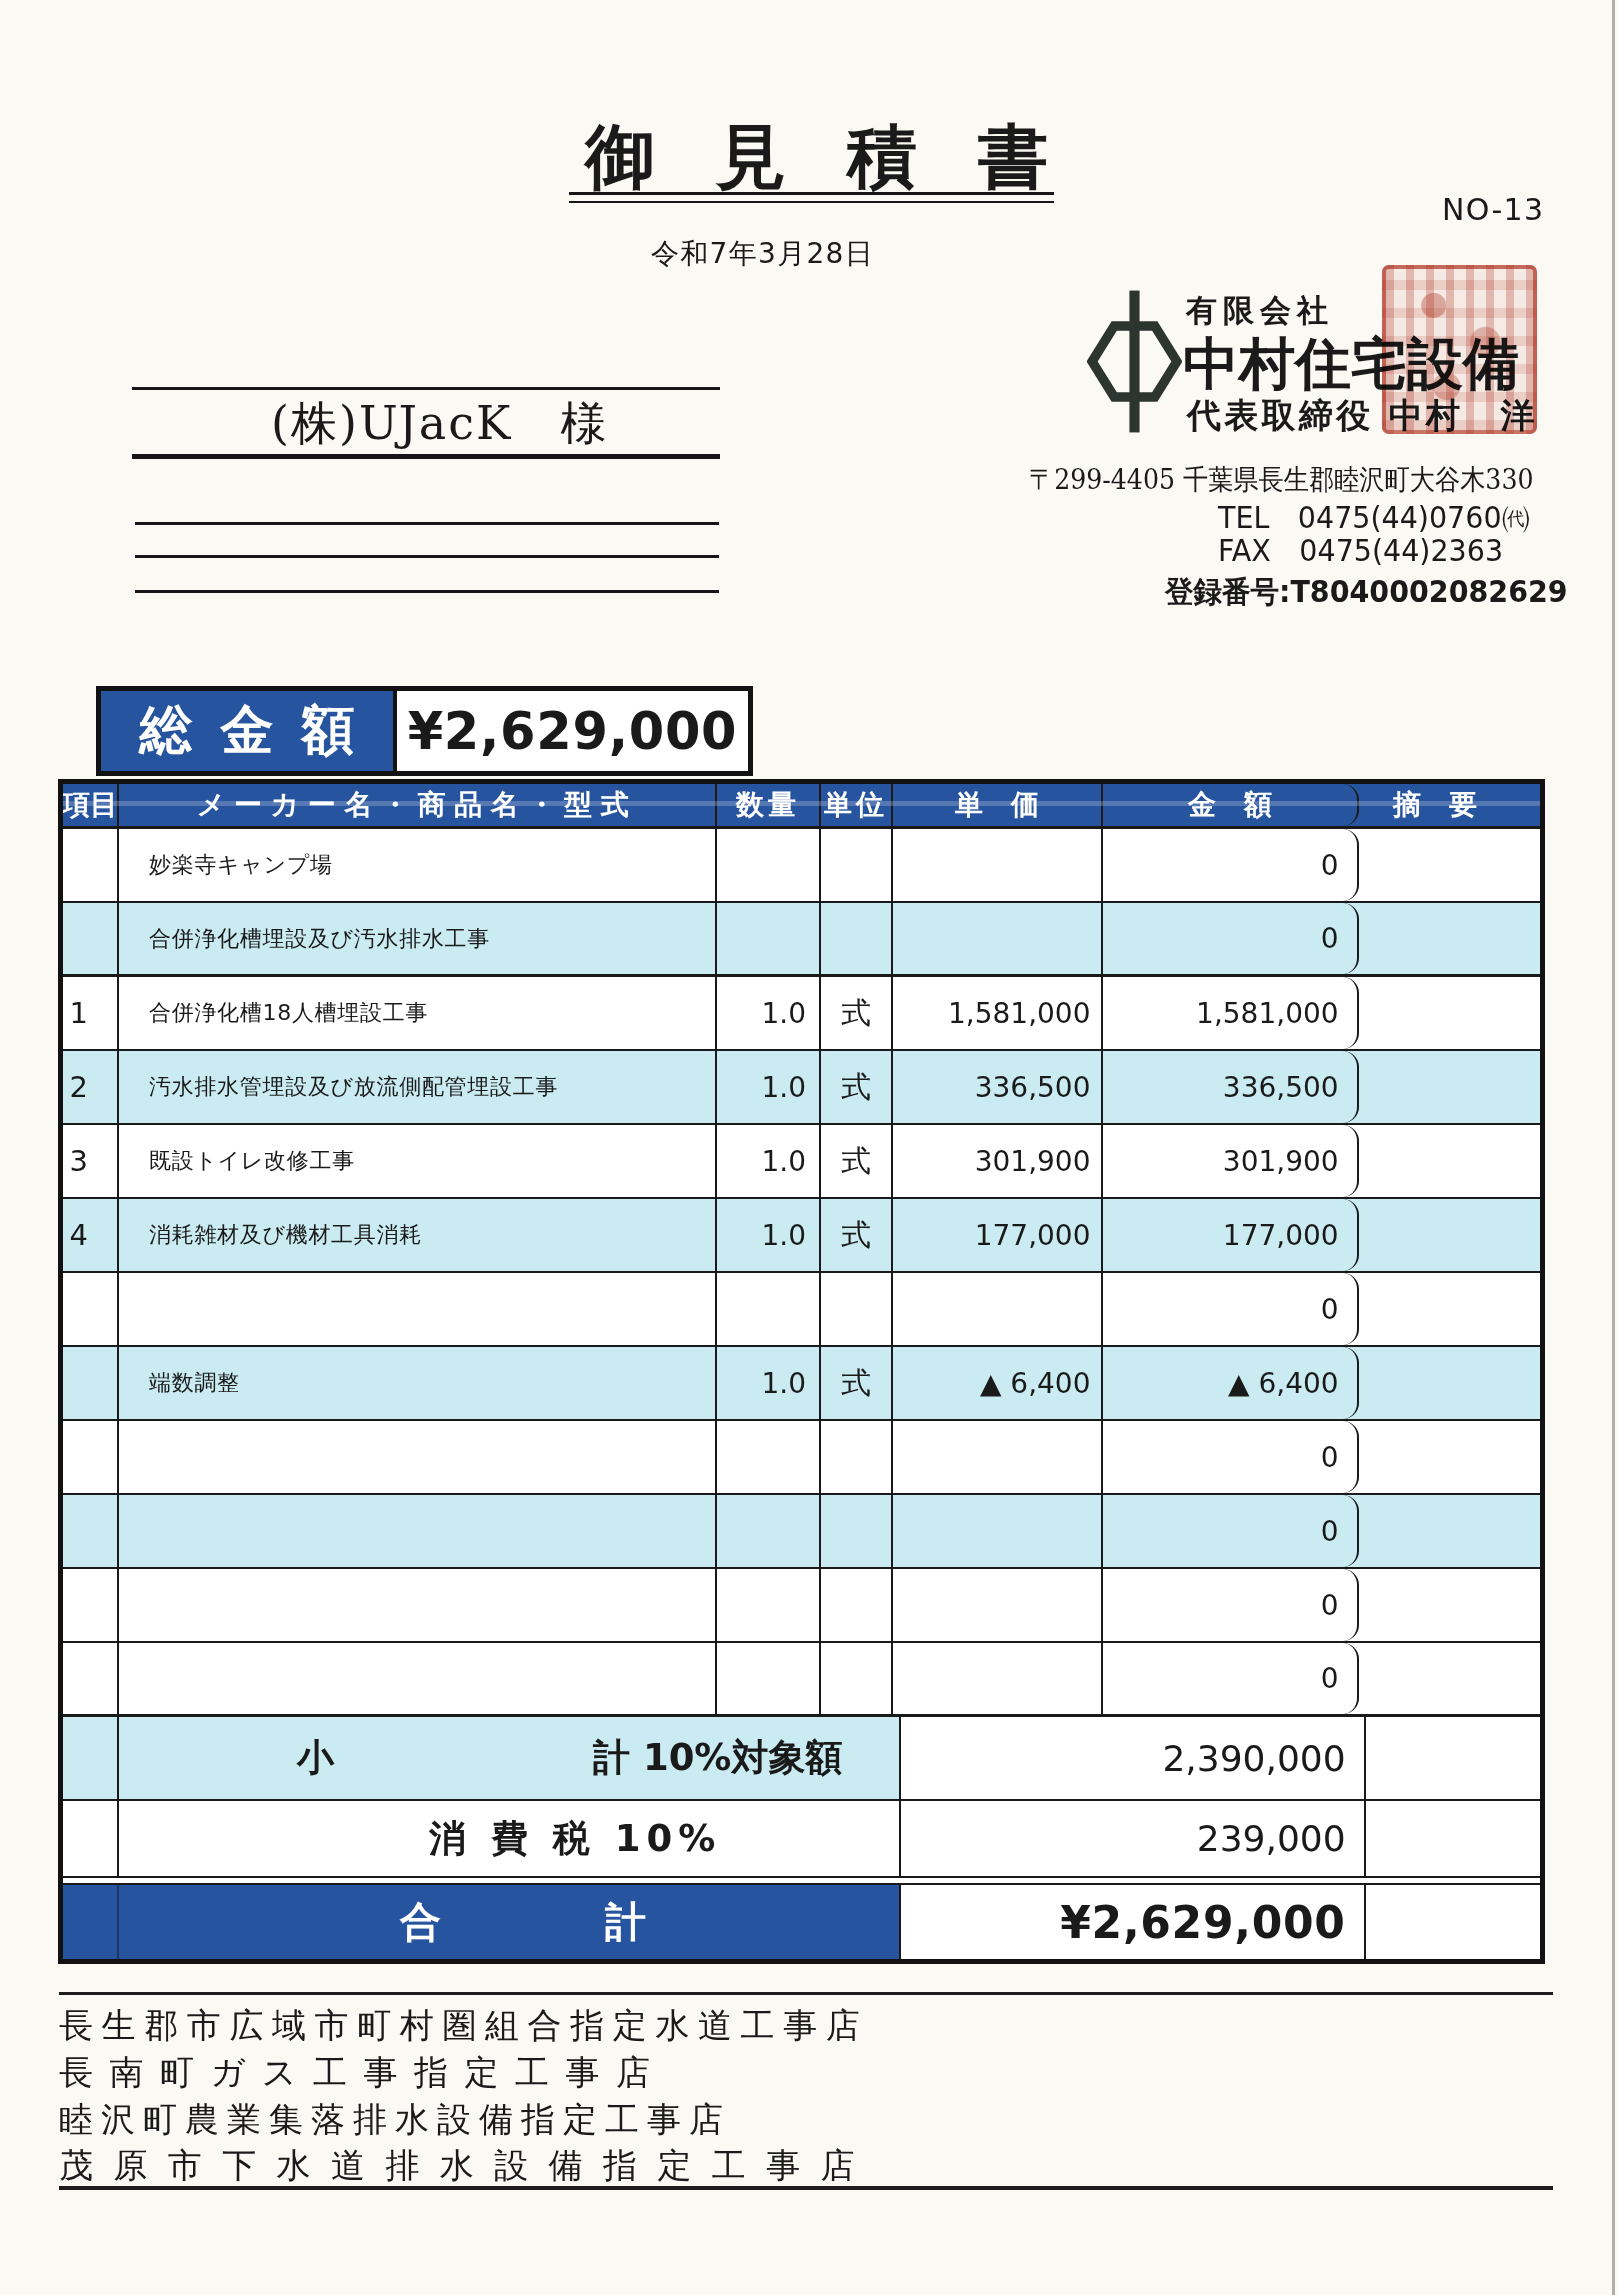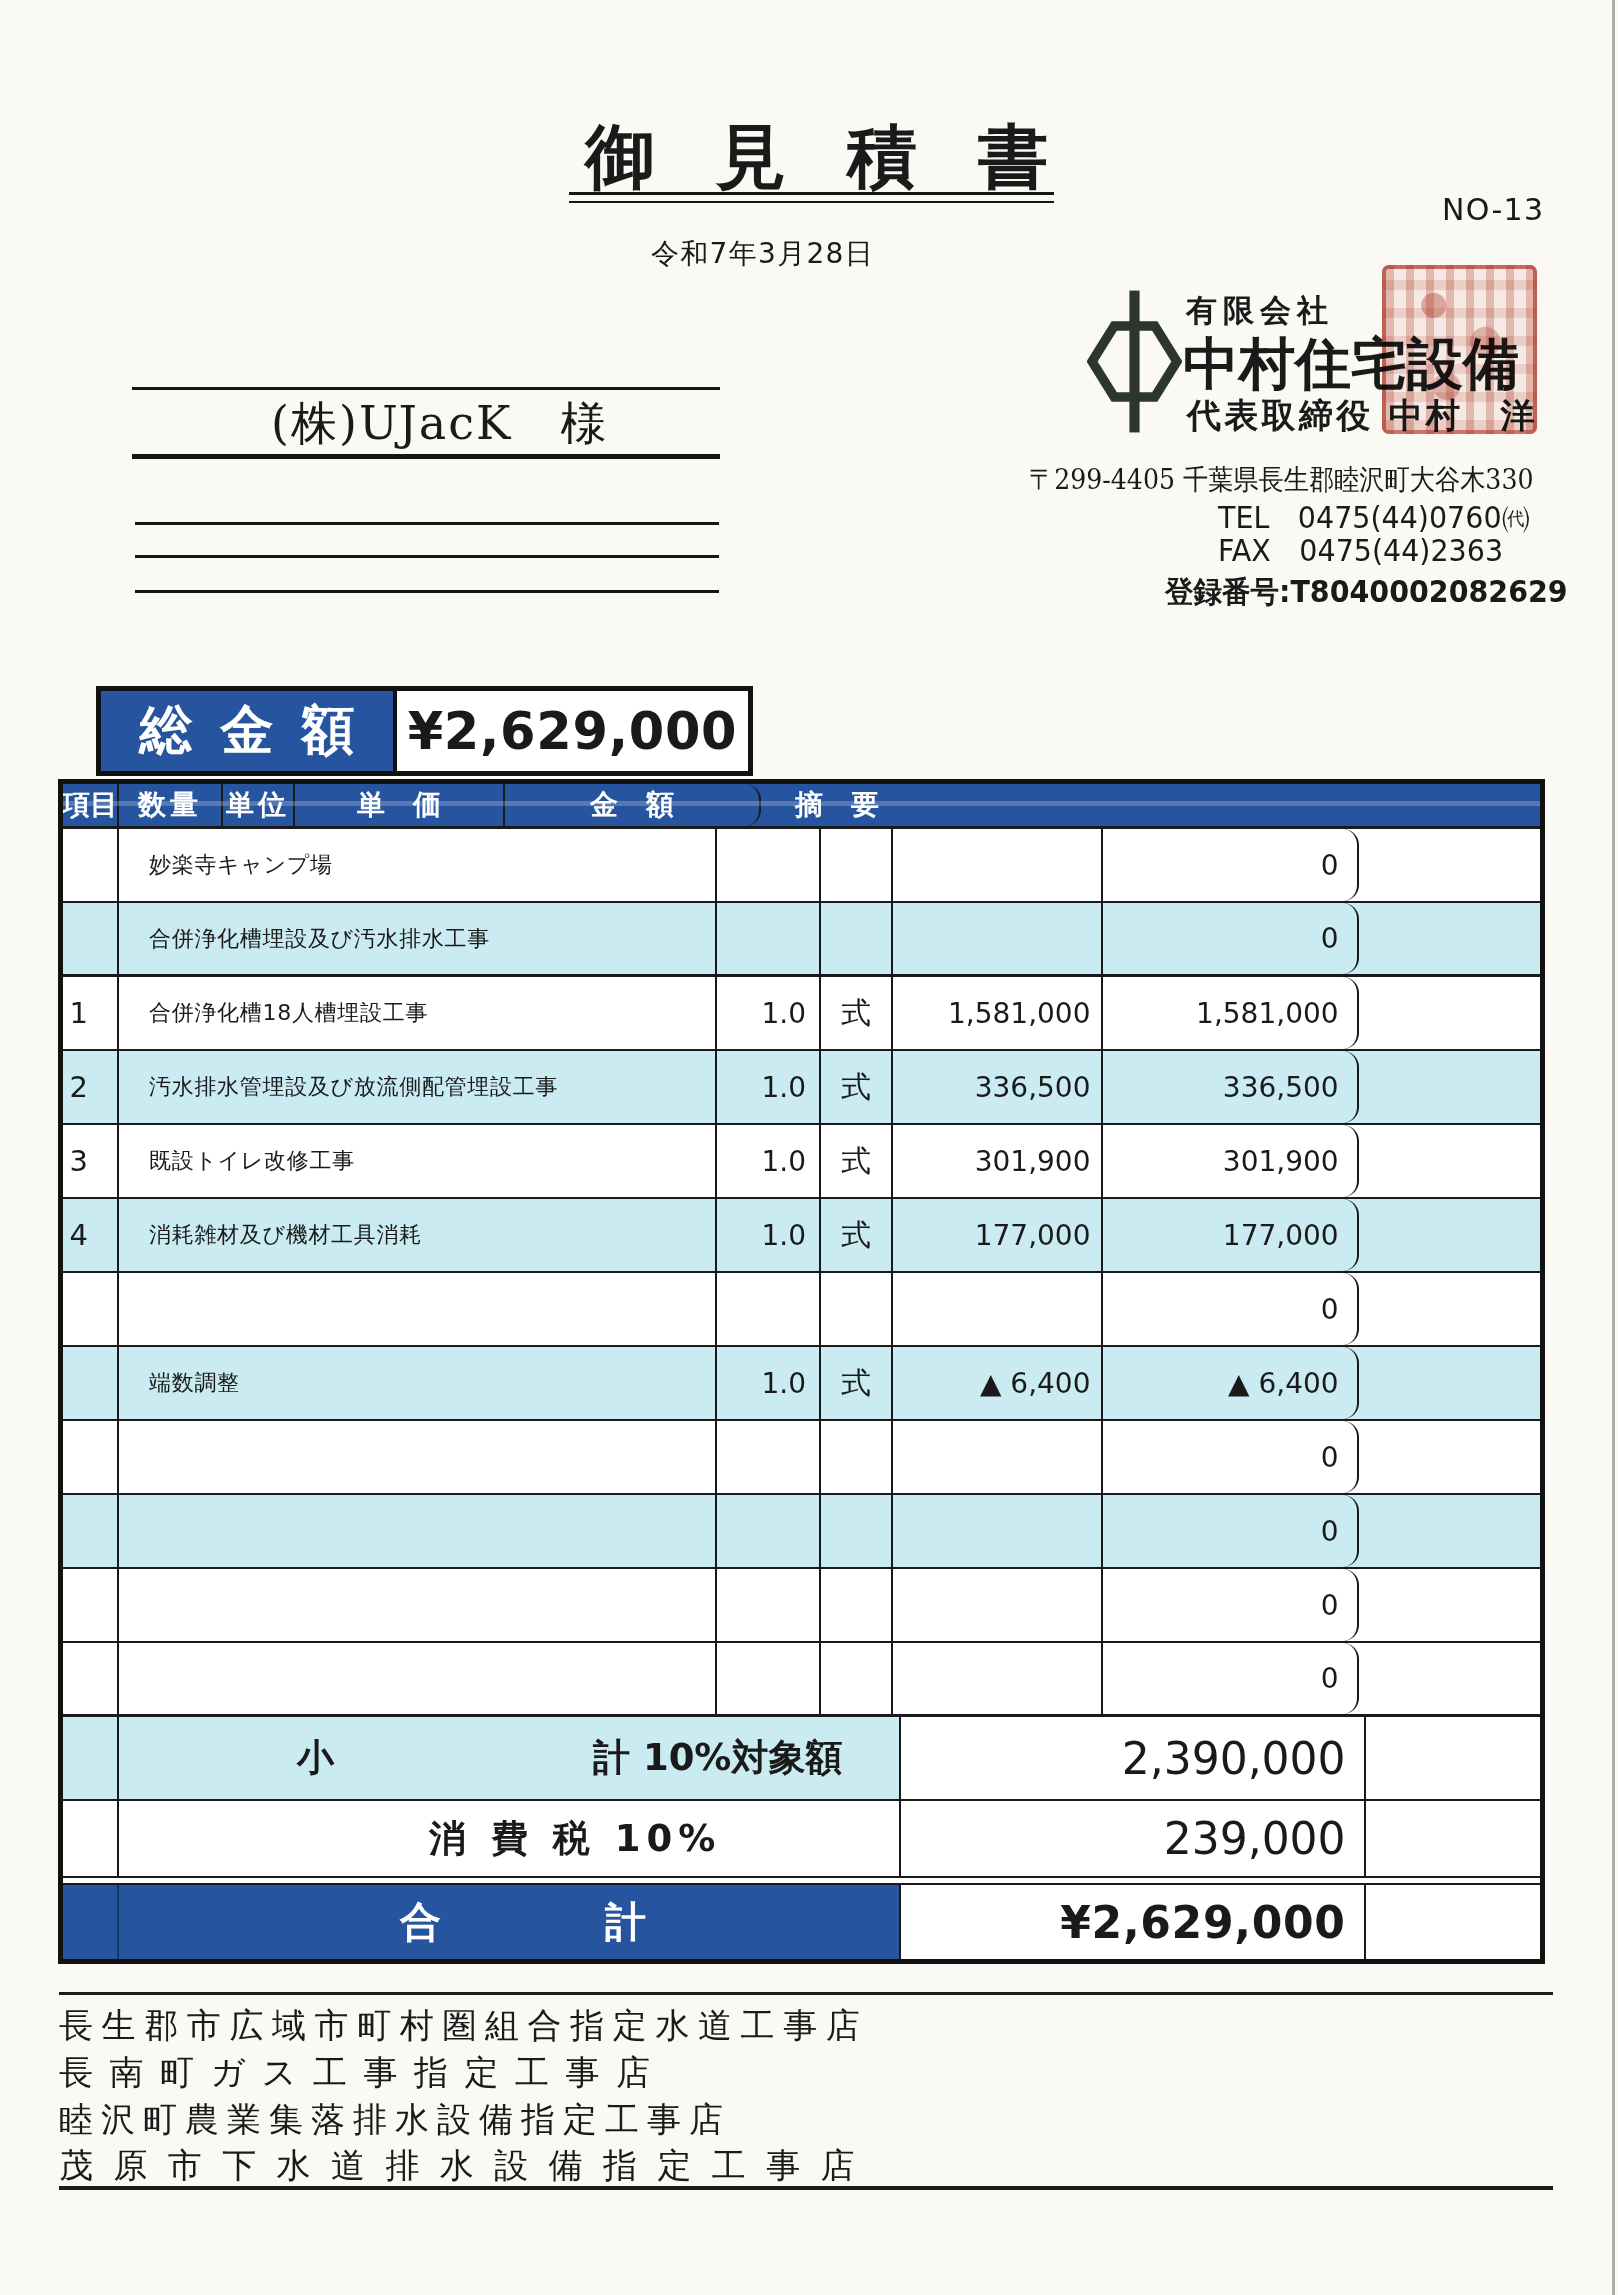--- a/index.html
+++ b/index.html
@@ -95,21 +95,21 @@
   .c-amt{width:256px;justify-content:flex-end;padding-right:18.4px;font-size:28px;border-radius:16px;}
   .c-note{width:152px;border-right:none;}
   
   .thead{height:45px;background:var(--blue);color:#fff;font-weight:bold;border-bottom-width:3.3px;position:relative;}
   .thead .td{font-size:28px;justify-content:center;padding:0;}
   .thead:after{content:"";position:absolute;left:0;top:17px;width:100%;height:4.6px;background:rgba(255,255,255,0.22);}
   .h-desc{letter-spacing:8.6px;}
   .h-sp{letter-spacing:4px;}
   
   .c-mlabel{width:782px;font-size:37px;font-weight:bold;}
-  .c-mamt{width:465px;justify-content:flex-end;padding-right:18.4px;font-size:44px;}
+  .c-mamt{width:465px;justify-content:flex-end;padding-right:18.4px;font-size:36px;}
   .sub{height:84px;}
   .sub .bgc{background:var(--cyan);}
   .tax{height:77px;}
   .tax .c-mlabel{padding-left:310px;letter-spacing:6px;}
   .divider{height:5.3px;border-bottom:2px solid var(--line);background:#fff;}
   .total{height:74px;border-bottom:none;}
   .total .bgb{background:var(--blue);}
   .total .c-no{border-right-color:rgba(0,0,0,0.35);}
   .total .c-mlabel{color:#fff;font-size:41px;}
   .total .c-mamt{font-size:44px;font-weight:bold;letter-spacing:0.7px;}
@@ -160,20 +160,21 @@
 
 <div class="abs gt-box">
   <div class="gt-label">総金額</div>
   <div class="gt-value">¥2,629,000</div>
 </div>
 
 <div class="abs table">
 
   <div class="tr thead">
     <div class="td c-no">項目</div>
+    <div class="td c-desc h-desc">メーカー名・商品名・型式</div>
     <div class="td c-qty h-sp">数量</div>
     <div class="td c-unit h-sp">単位</div>
     <div class="td c-price">単　価</div>
     <div class="td c-amt">金　額</div>
     <div class="td c-note" style="justify-content:center">摘　要</div>
   </div>
 
   <div class="tr">
     <div class="td c-no"></div>
     <div class="td c-desc">妙楽寺キャンプ場</div>

